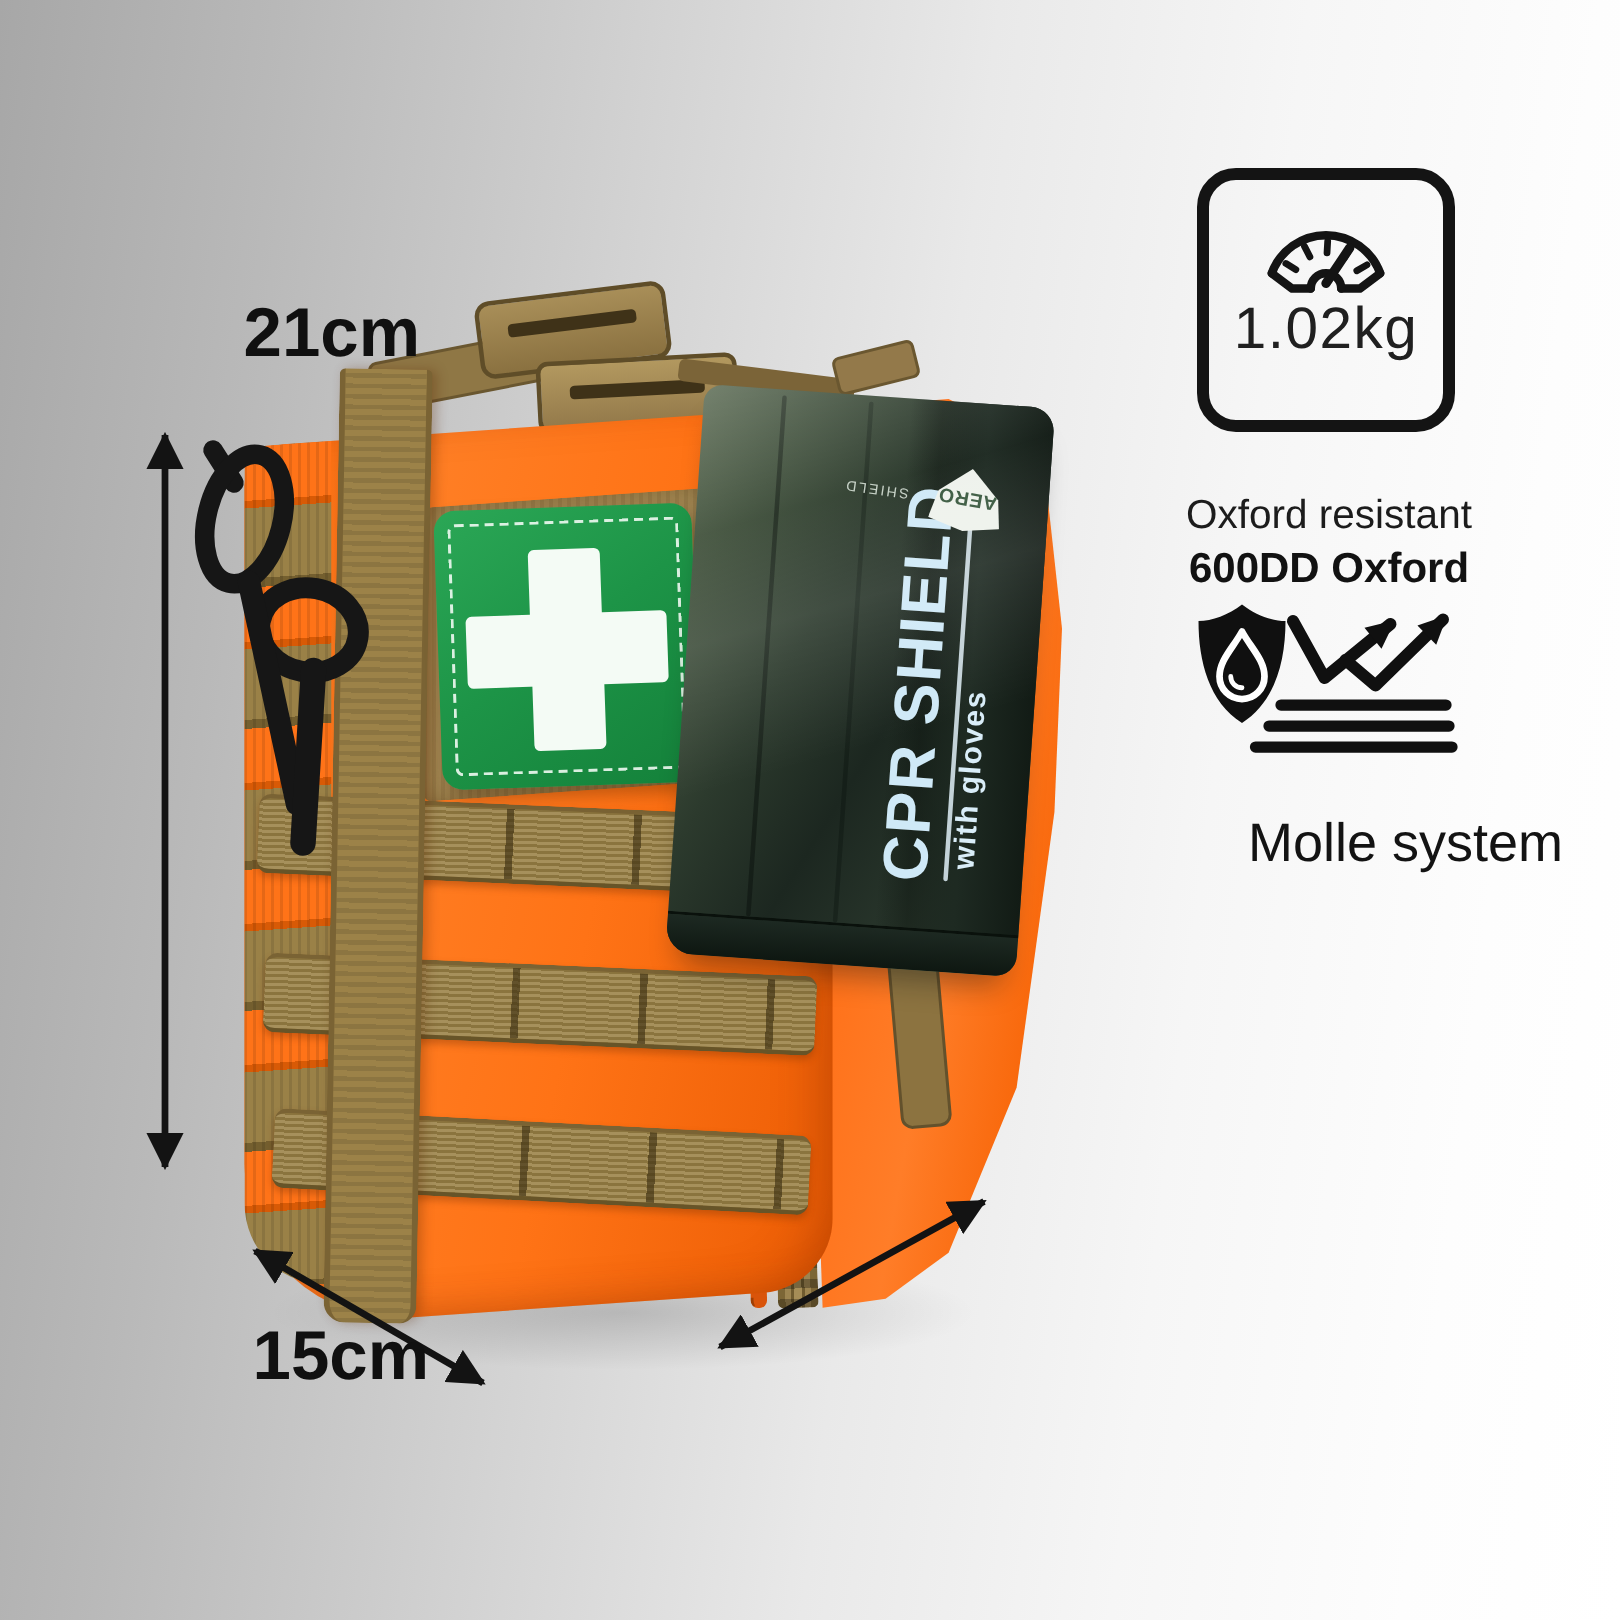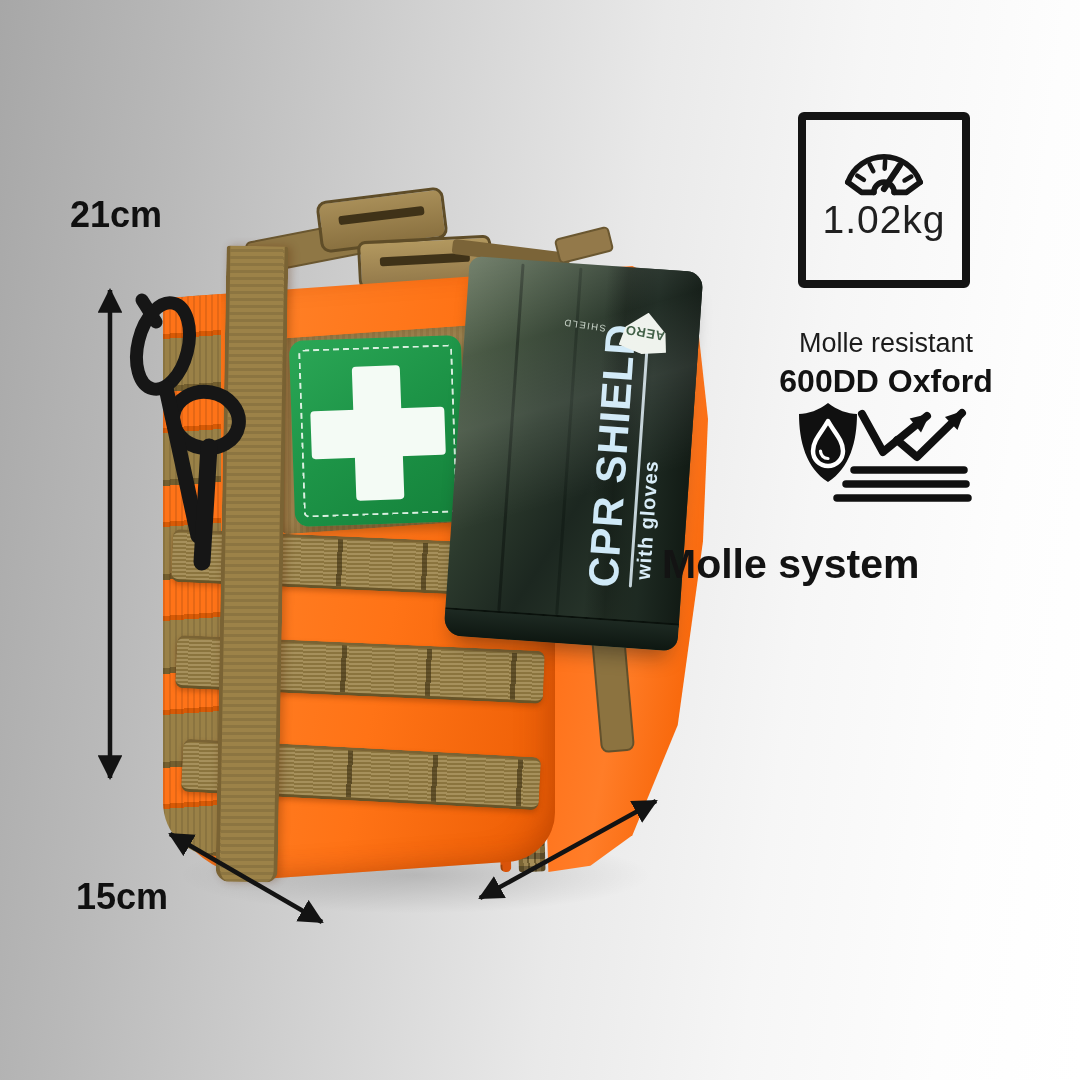--- a/index.html
+++ b/index.html
@@ -3,32 +3,32 @@
 <meta charset="utf-8">
 <style>
   html,body{margin:0;padding:0;background:#ddd;}
   .canvas{
     position:relative;width:1080px;height:1080px;overflow:hidden;
     font-family:"Liberation Sans",sans-serif;
     background:linear-gradient(97deg,#a7a7a7 0%,#b9b9b9 16%,#d2d2d2 36%,#e9e9e9 55%,#f6f6f6 72%,#fdfdfd 88%,#ffffff 100%);
   }
   .abs{position:absolute;}
   
-  .dim-label{font-weight:700;font-size:36px;color:#101010;text-align:left;letter-spacing:0;}
+  .dim-label{font-weight:700;font-size:46px;color:#101010;text-align:right;letter-spacing:0;}
   .arrow-svg{position:absolute;overflow:visible;}
   
-  .weight-badge{left:798px;top:112px;width:172px;height:176px;border:8px solid #141414;border-radius:6px;
+  .weight-badge{left:798px;top:112px;width:172px;height:176px;border:8px solid #141414;border-radius:26px;
     box-sizing:border-box;display:flex;flex-direction:column;align-items:center;}
   .weight-value{font-size:39px;color:#202020;letter-spacing:1px;margin-top:0;}
   
   .material{left:756px;top:328px;width:260px;text-align:center;}
   .material-line1{font-size:27px;color:#1c1c1c;display:block;}
-  .material-line2{font-size:32px;font-weight:700;color:#121212;display:block;margin-top:4px;}
-  
-  .feature{left:662px;top:541px;width:380px;text-align:left;font-weight:700;font-size:41px;line-height:1.16;color:#131313;}
+  .material-line2{font-size:28px;font-weight:700;color:#121212;display:block;margin-top:4px;}
+  
+  .feature{left:662px;top:541px;width:380px;text-align:right;font-weight:400;font-size:36px;line-height:1.16;color:#131313;}
   .feature span{display:block;}
   
   .bag-shadow{left:170px;top:835px;width:490px;height:80px;
     background:radial-gradient(ellipse at center,rgba(0,0,0,0.16),rgba(0,0,0,0) 68%);}
   .strapA{left:246px;top:226px;width:165px;height:30px;transform:rotate(-11deg);background:#8f7745;
     border:2px solid #6a5730;border-radius:6px;}
   .buckle{border:3px solid #5f4d28;border-radius:10px;}
   .buckle::after{content:"";display:block;margin:14px auto 0;width:70%;height:9px;background:#3f3218;border-radius:3px;}
   .buckleB{left:318px;top:194px;width:122px;height:46px;transform:rotate(-7deg);background:linear-gradient(#a88e58,#8a7140);}
   .buckleC{left:358px;top:238px;width:128px;height:42px;transform:rotate(-3deg);background:linear-gradient(#b2985f,#93794a);border-radius:8px;}
@@ -195,21 +195,21 @@
         <line x1="50.6" y1="36" x2="51" y2="29" stroke-width="4"></line>
         <line x1="60.8" y1="39" x2="64.4" y2="33" stroke-width="4"></line>
         <line x1="68.2" y1="46.5" x2="74.2" y2="43" stroke-width="4"></line>
         <line x1="50" y1="54" x2="64" y2="33" stroke-width="5.5"></line>
       </g>
     </svg>
     <span class="weight-value">1.02kg</span>
   </div>
 
   <div class="abs material">
-    <span class="material-line1">Molle resistant</span>
+    <span class="material-line1">Oxford resistant</span>
     <span class="material-line2">600DD Oxford</span>
   </div>
 
   <svg class="abs" style="left:796px;top:400px;" width="180" height="105" viewBox="0 0 180 105">
     <path d="M32,3 C41,10 52,14 61,14 C61,41 54,68 32,82 C10,68 3,41 3,14 C12,14 23,10 32,3 Z" fill="#101010"></path>
     <path d="M32,21 C38,32 47,40 47,51 A15,15 0 0 1 17,51 C17,40 26,32 32,21 Z" fill="none" stroke="#ffffff" stroke-width="4.5" stroke-linejoin="round"></path>
     <path d="M24.5,51 A7.5,7.5 0 0 0 32,58.5" fill="none" stroke="#ffffff" stroke-width="3.2" stroke-linecap="round"></path>
     <g stroke="#101010" stroke-width="8" fill="none" stroke-linecap="round" stroke-linejoin="round">
       <path d="M66,14 L87,52 L131,16"></path>
       <path d="M101,40 L121,57 L166,13"></path>

